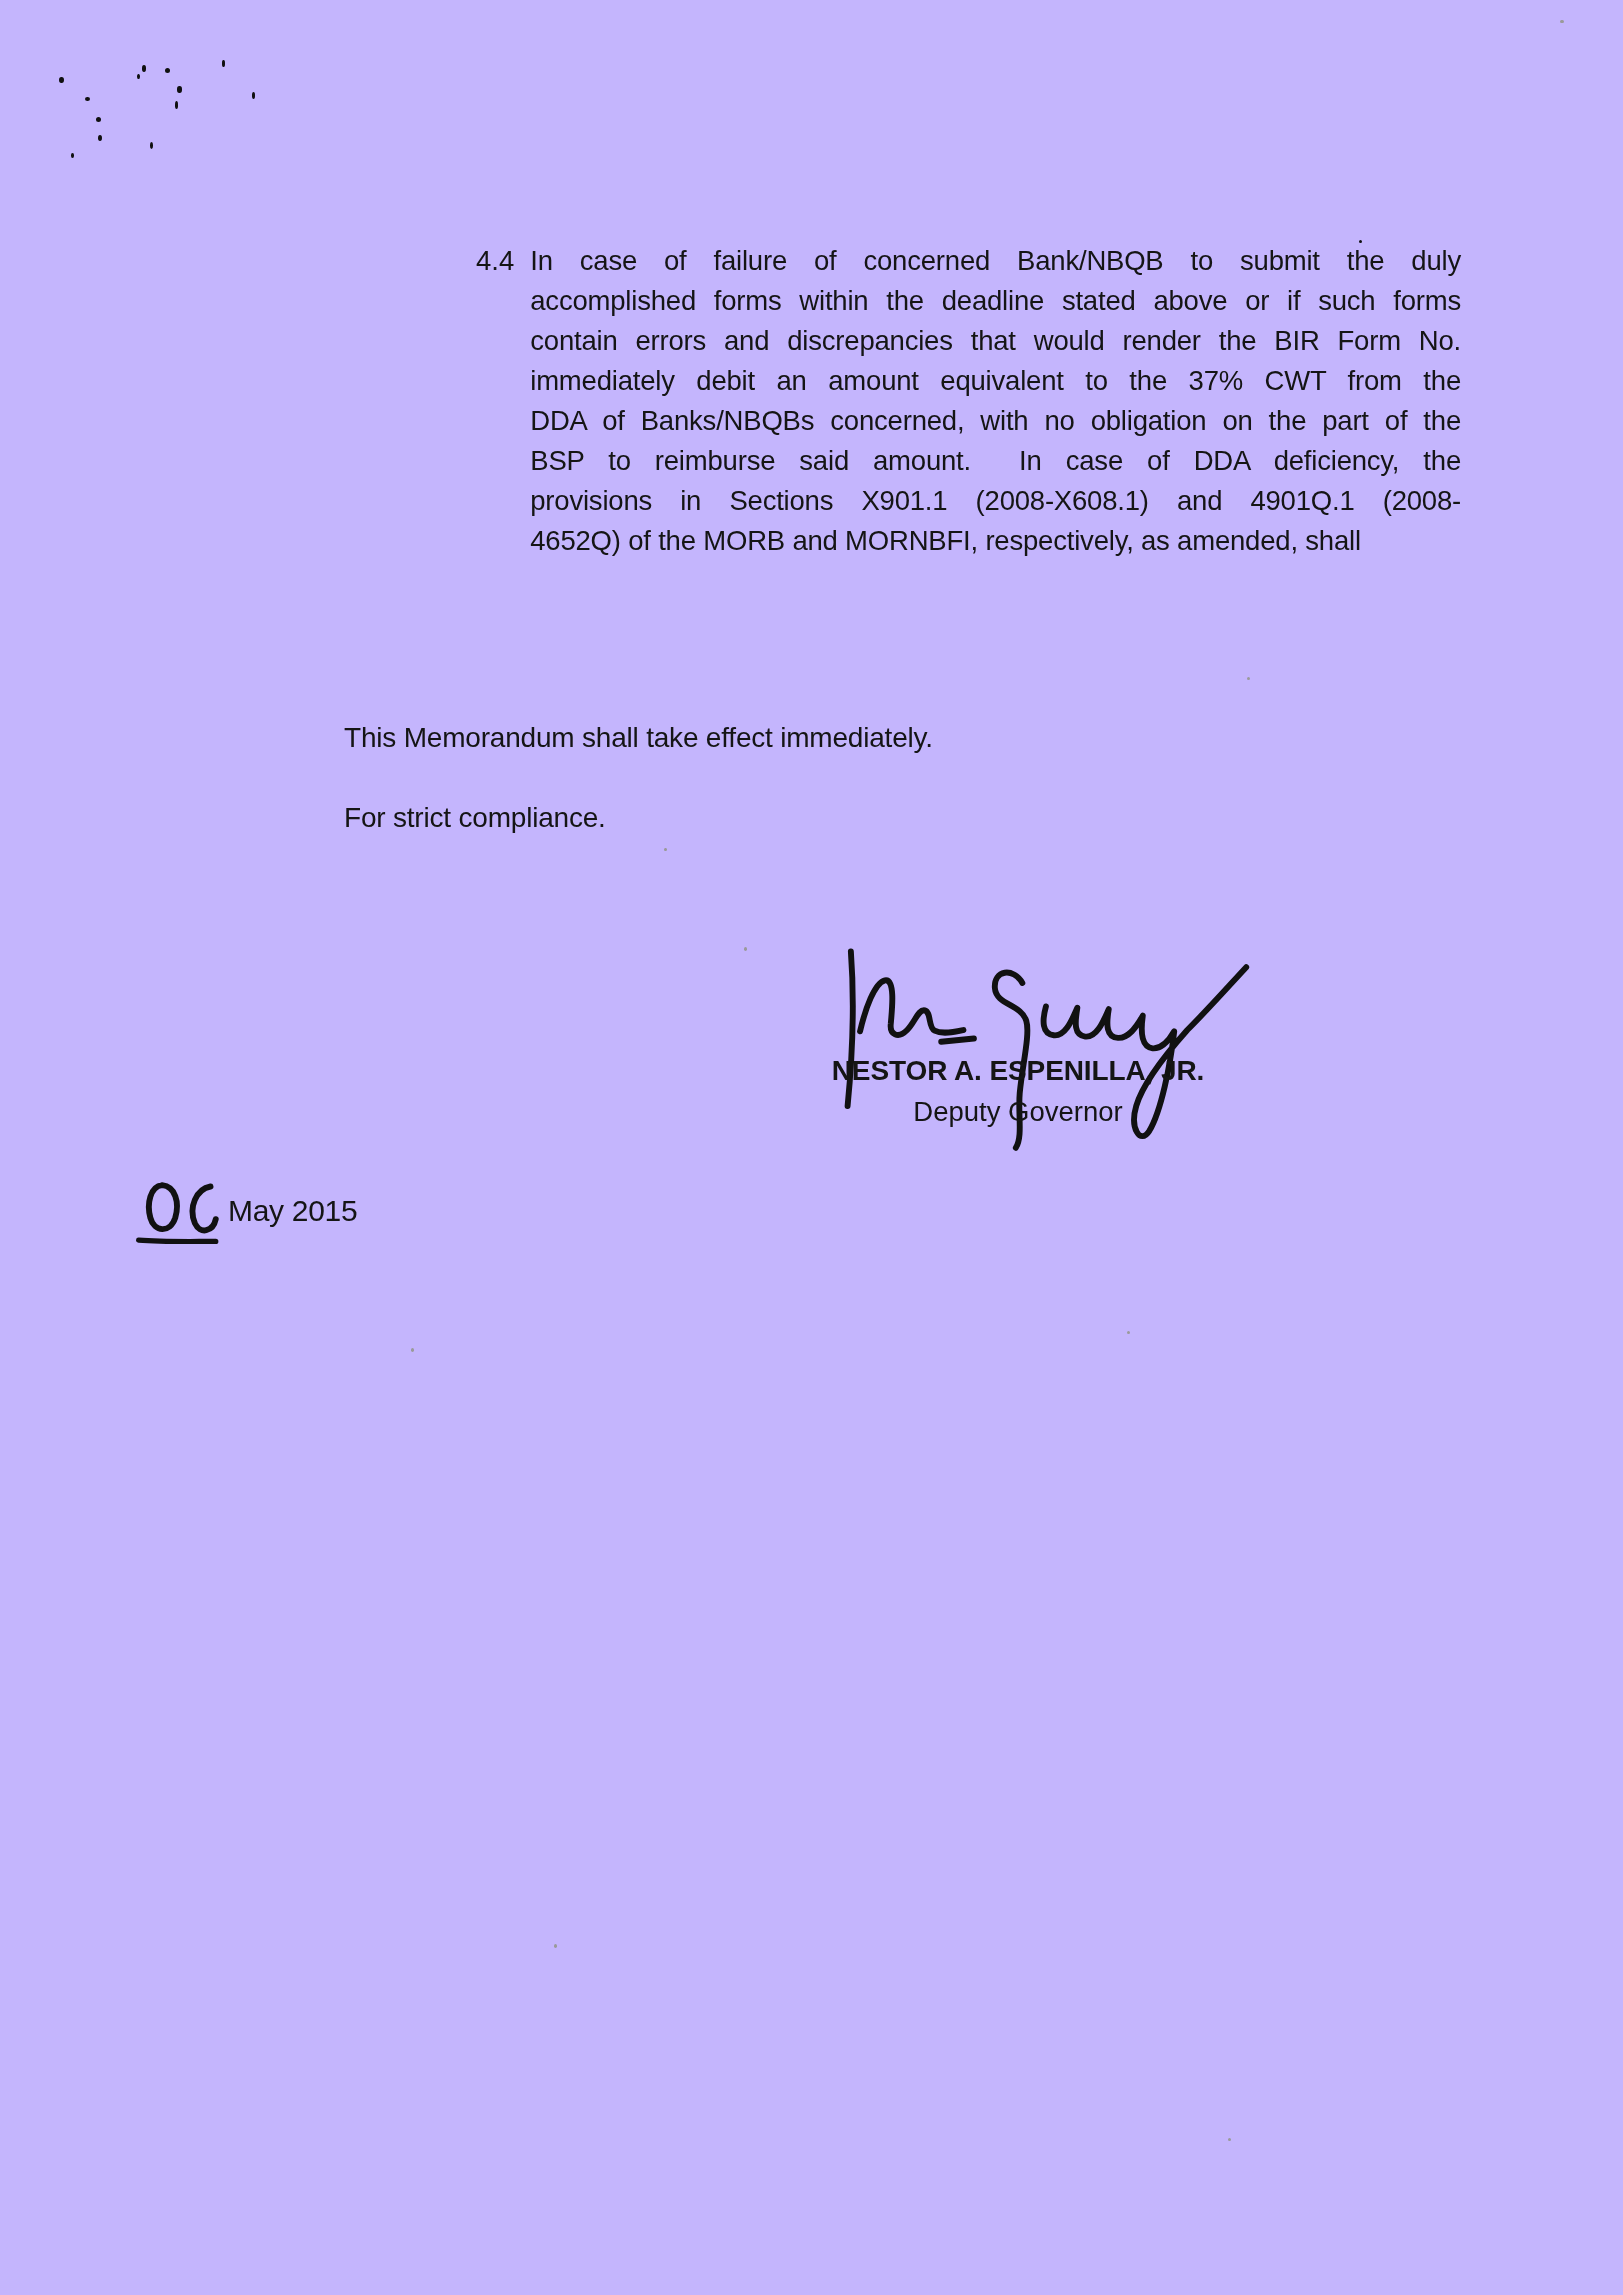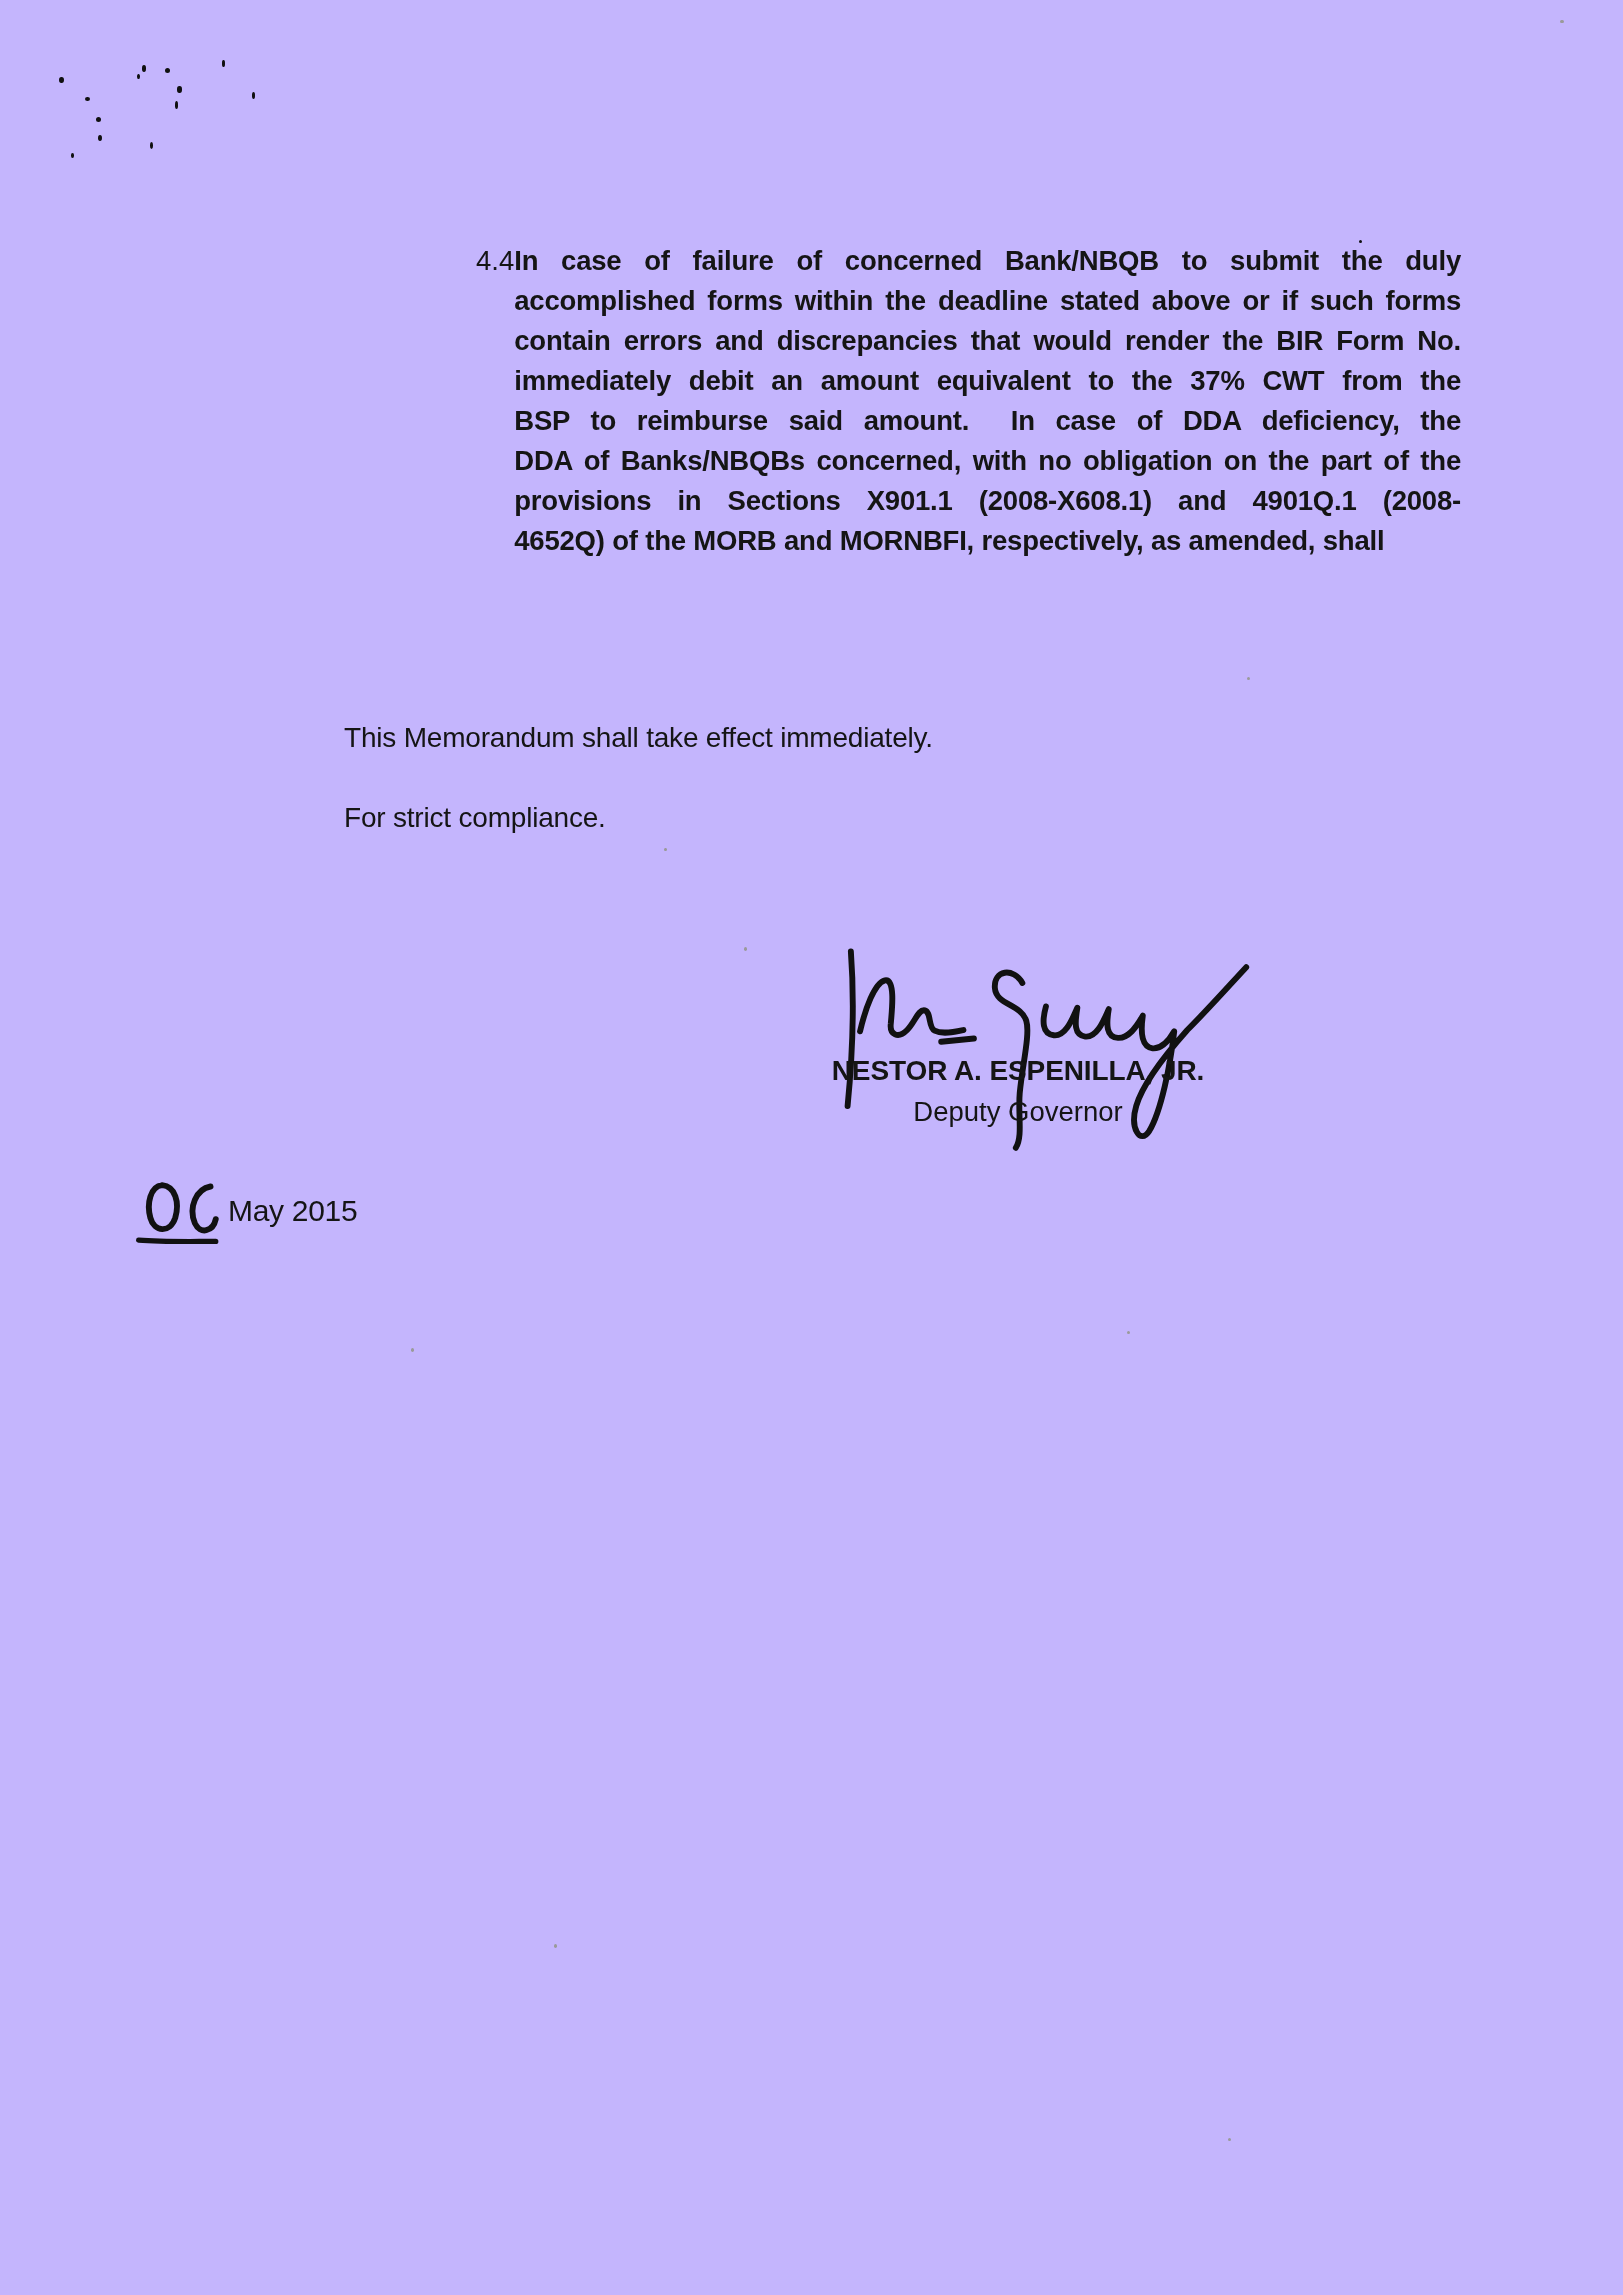--- a/index.html
+++ b/index.html
@@ -34,25 +34,26 @@
   .para-num {
     flex: 0 0 38px;
     font-size: 27.5px;
     line-height: 40px;
     font-weight: 500;
   }
   .para-body { flex: 1 1 auto; min-width: 0; }
   .para-line {
     font-size: 27.5px;
     line-height: 40px;
-    font-weight: 700;
+    font-weight: 400;
     text-align: justify;
     text-align-last: justify;
     white-space: pre-wrap;
     letter-spacing: -0.2px;
+    margin-left: 16px;
   }
   .para-line:last-child { text-align: left; text-align-last: left; }
 
   
   .stmt {
     position: absolute;
     left: 344px;
     font-size: 28px;
     font-weight: 500;
     letter-spacing: -0.2px;
@@ -147,22 +148,22 @@
     <div class="speck light" style="left:1228px;top:2138px;width:3.3px; height:3.3px;"></div>
   </div>
 
   <div class="para">
     <div class="para-num">4.4</div>
     <div class="para-body">
         <div class="para-line">In case of failure of concerned Bank/NBQB to submit the duly</div>
         <div class="para-line">accomplished forms within the deadline stated above or if such forms</div>
         <div class="para-line">contain errors and discrepancies that would render the BIR Form No.</div>
         <div class="para-line">immediately debit an amount equivalent to the 37% CWT from the</div>
+        <div class="para-line">DDA of Banks/NBQBs concerned, with no obligation on the part of the</div>
         <div class="para-line">BSP to reimburse said amount.  In case of DDA deficiency, the</div>
-        <div class="para-line">DDA of Banks/NBQBs concerned, with no obligation on the part of the</div>
         <div class="para-line">provisions in Sections X901.1 (2008-X608.1) and 4901Q.1 (2008-</div>
         <div class="para-line">4652Q) of the MORB and MORNBFI, respectively, as amended, shall</div>
       </div>
   </div>
 
   <div class="stmt stmt-effect">This Memorandum shall take effect immediately.</div>
 
   <div class="stmt stmt-comply">For strict compliance.</div>
 
   <svg class="sig-ink" viewBox="0 0 660 330">

